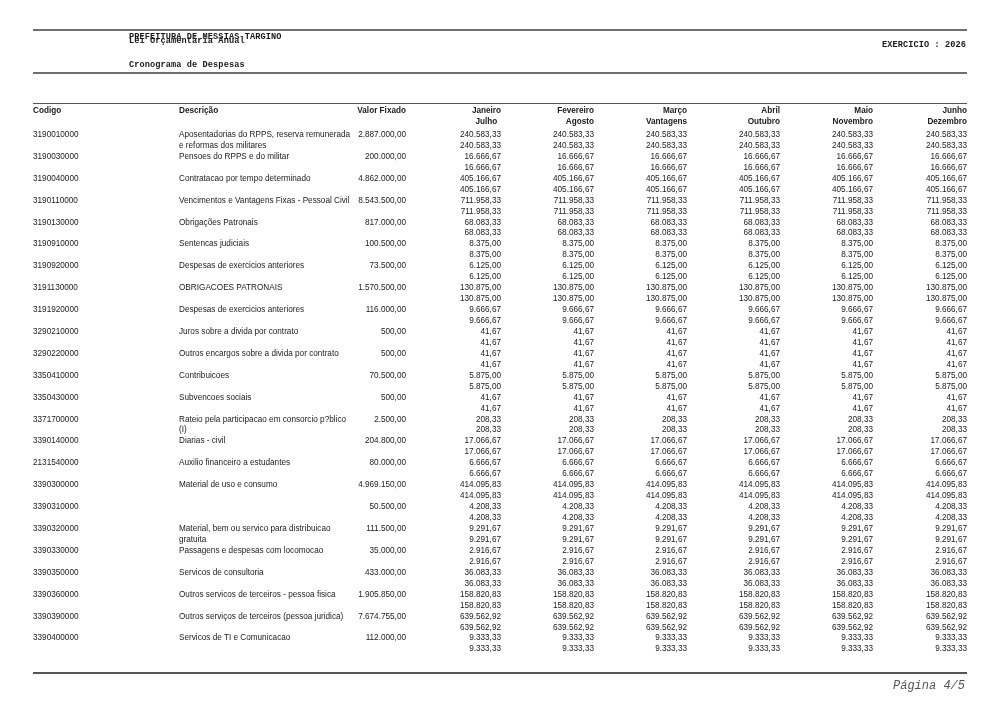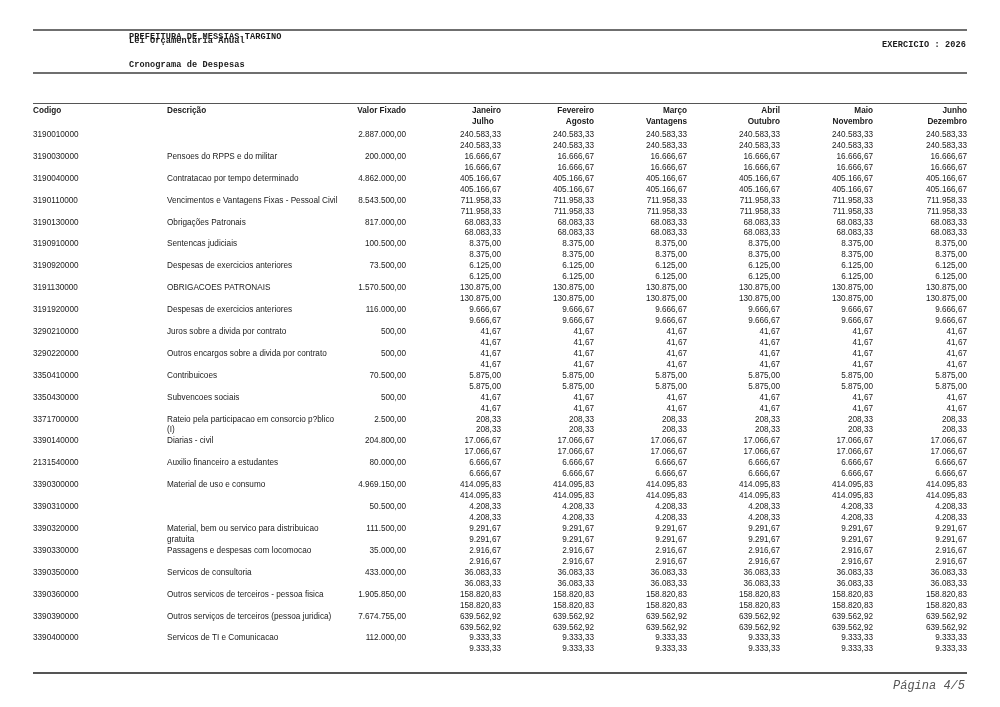--- a/index.html
+++ b/index.html
@@ -21,23 +21,23 @@
 
   .footer-page { position: absolute; right: 35px; top: 679px; font-family: "Liberation Mono", "DejaVu Sans Mono", monospace; font-style: italic; font-size: 12px; color: #555; }
 
   .table { position: absolute; left: 33px; top: 105px; width: 934px; font-size: 8.2px; }
   .thead-row { position: relative; height: 25px; font-weight: bold; }
   .thead-row .c { position: absolute; top: 0; line-height: 11px; }
   .trow { position: relative; height: 21.9px; }
   .trow .c { position: absolute; top: 0; line-height: 10.9px; white-space: nowrap; }
 
   .c-code { left: 0; }
-  .c-desc { left: 94px; width: 215px; white-space: normal !important; padding-left: 40px; }
+  .c-desc { left: 106px; width: 215px; white-space: normal !important; padding-left: 40px; }
   .c-valor { right: 561px; text-align: right; }
-  .c-m0 { right: 466px; text-align: left; }
+  .c-m0 { right: 466px; text-align: center; }
   .c-m1 { right: 373px; text-align: right; }
   .c-m2 { right: 280px; text-align: right; }
   .c-m3 { right: 187px; text-align: right; }
   .c-m4 { right: 94px; text-align: right; }
   .c-m5 { right: 0; text-align: right; }
   .c .v { display: block; }
 </style>
 </head>
 <body>
 
@@ -76,20 +76,21 @@
         <span class="v">Novembro</span>
       </div>
     <div class="c c-m5">
         <span class="v">Junho</span>
         <span class="v">Dezembro</span>
       </div>
   </div>
   <div id="tbody">
       <div class="trow">
         <div class="c c-code">3190010000</div>
+        <div class="c c-desc">Aposentadorias do RPPS, reserva remunerada e reformas dos militares</div>
         <div class="c c-valor">2.887.000,00</div>
         <div class="c c-m0">
           <span class="v">240.583,33</span>
           <span class="v">240.583,33</span>
         </div>
         <div class="c c-m1">
           <span class="v">240.583,33</span>
           <span class="v">240.583,33</span>
         </div>
         <div class="c c-m2">

